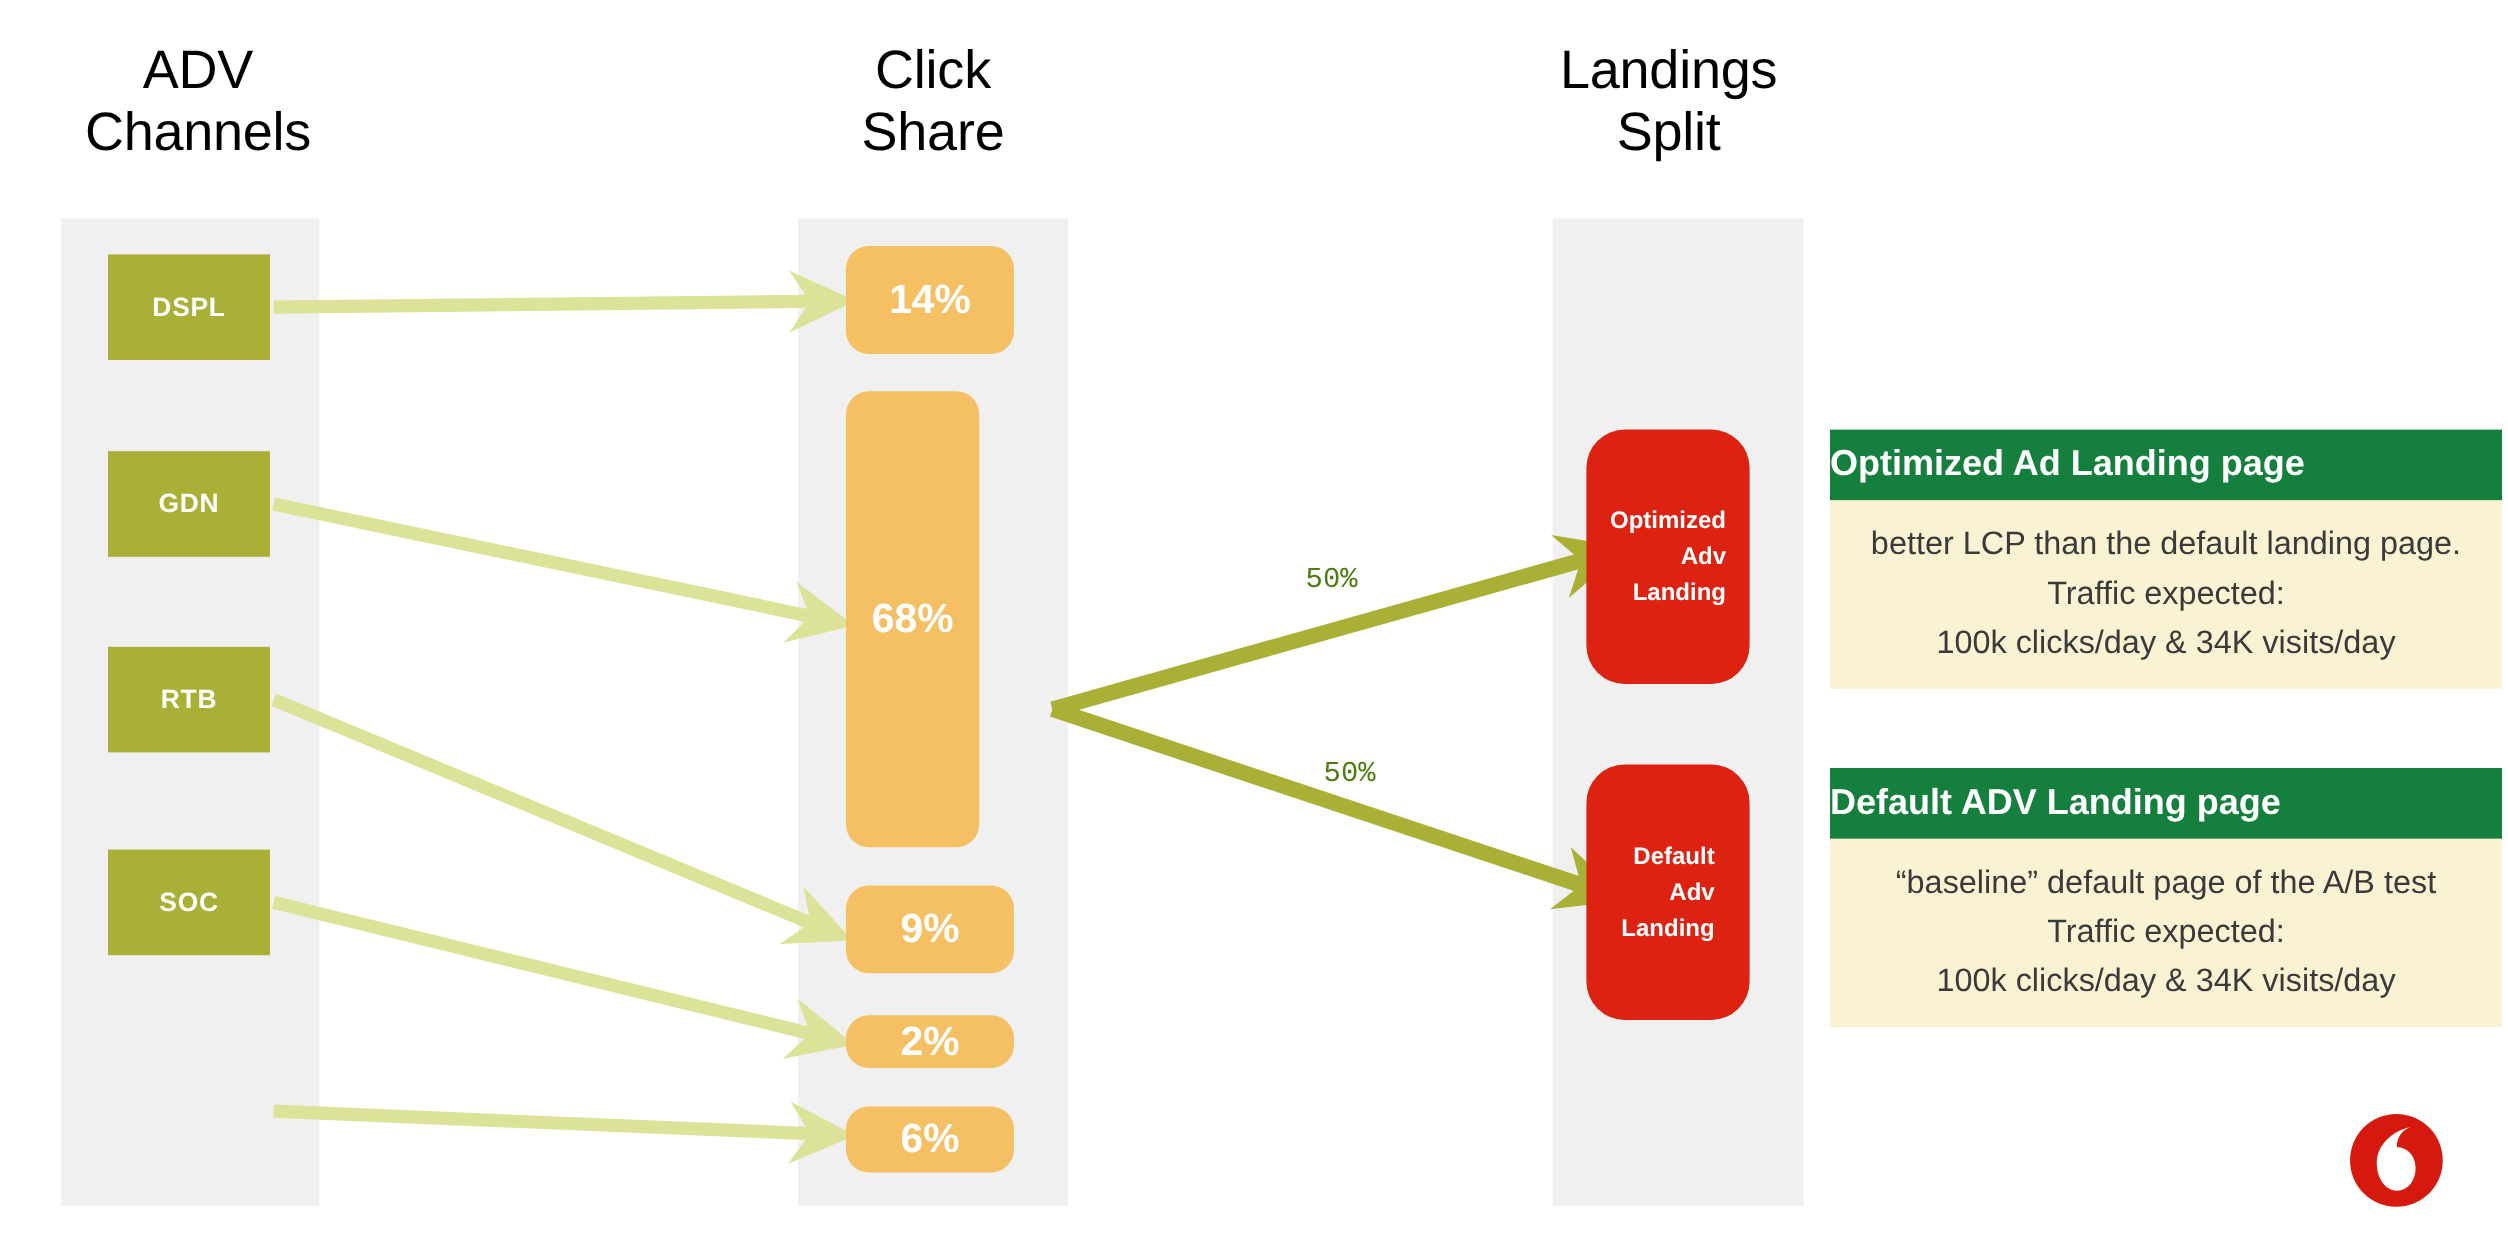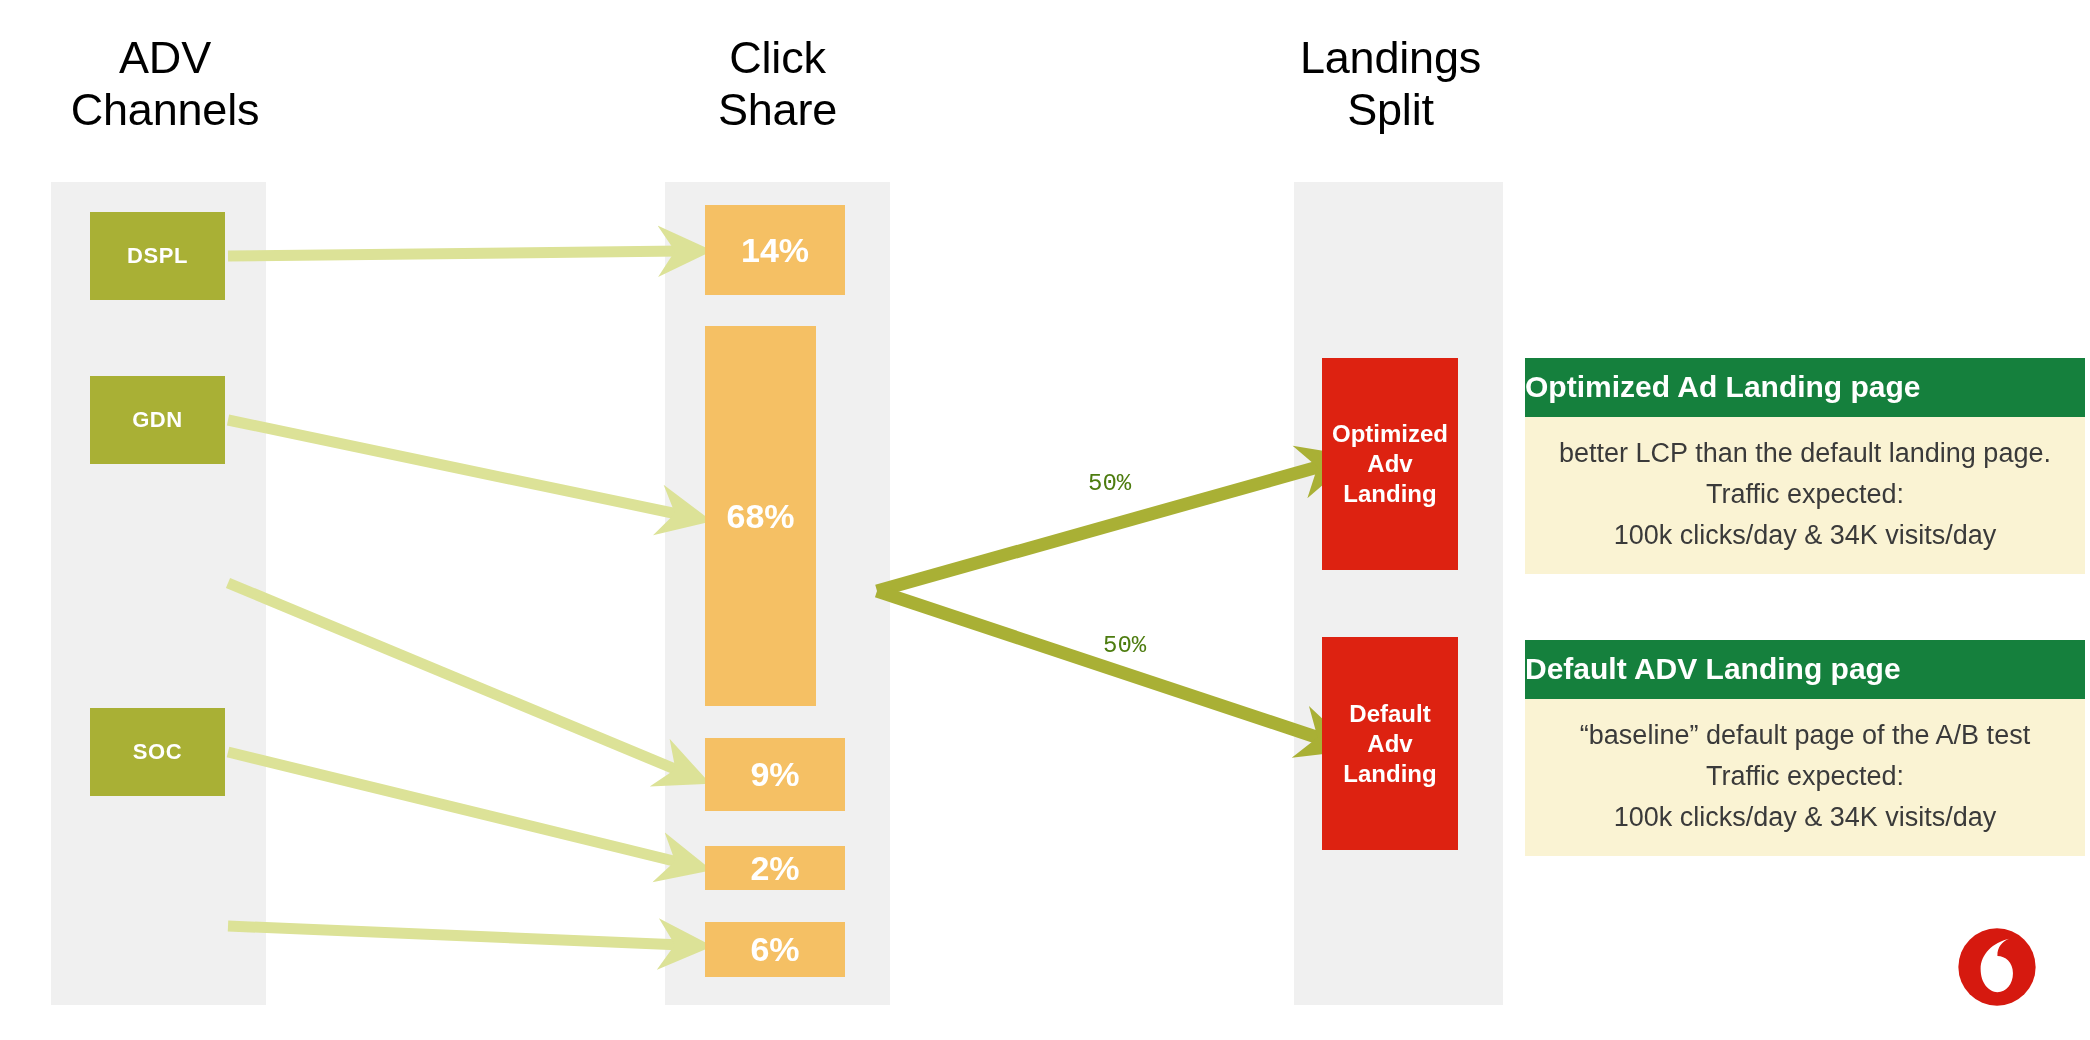--- a/index.html
+++ b/index.html
@@ -35,29 +35,31 @@
     font-size:22px;font-weight:bold;letter-spacing:0.6px;
     font-family:"Liberation Sans", sans-serif;
   }
 
   
   .share-bar{
     position:absolute;background:#f5c064;color:#ffffff;
     display:flex;align-items:center;justify-content:center;
     font-size:34px;font-weight:bold;
     font-family:"Liberation Sans", sans-serif;
+    border-radius:19px;
   }
 
   
   .land-box{
     position:absolute;background:#dd2211;color:#ffffff;
     display:flex;align-items:center;justify-content:center;
-    text-align:center;font-size:24px;font-weight:bold;line-height:30px;
+    text-align:right;font-size:20px;font-weight:bold;line-height:30px;
     white-space:pre-line;
     font-family:"Liberation Sans", sans-serif;
+    border-radius:32px;
   }
 
   
   .info-card{position:absolute;width:560px;}
   .info-head{
     background:#15803d;color:#ffffff;
     font-size:30px;font-weight:bold;line-height:34px;padding:12px 0 13px 0;
     font-family:"Liberation Sans", sans-serif;
   }
   .info-body{
@@ -119,20 +121,21 @@
 
     <line x1="228" y1="926" x2="682" y2="945" stroke="#dce297" stroke-width="11" marker-end="url(#headPale)"></line>
 
     <line x1="877" y1="591" x2="1325" y2="465" stroke="#a9b035" stroke-width="13" marker-end="url(#headBold)"></line>
 
     <line x1="877" y1="591" x2="1325" y2="740" stroke="#a9b035" stroke-width="13" marker-end="url(#headBold)"></line>
   </svg>
 
   <div class="chan-box" style="left:90px;top:212px;width:135px;height:88px;">DSPL</div>
   <div class="chan-box" style="left:90px;top:376px;width:135px;height:88px;">GDN</div>
+  <div class="chan-box" style="left:90px;top:539px;width:135px;height:88px;">RTB</div>
   <div class="chan-box" style="left:90px;top:708px;width:135px;height:88px;">SOC</div>
 
   <div class="share-bar" style="left:705px;top:205px;width:140px;height:90px;">14%</div>
   <div class="share-bar" style="left:705px;top:326px;width:111px;height:380px;">68%</div>
   <div class="share-bar" style="left:705px;top:738px;width:140px;height:73px;">9%</div>
   <div class="share-bar" style="left:705px;top:846px;width:140px;height:44px;">2%</div>
   <div class="share-bar" style="left:705px;top:922px;width:140px;height:55px;">6%</div>
 
   <div class="split-label" id="split-top">50%</div>
   <div class="split-label" id="split-bottom">50%</div>

